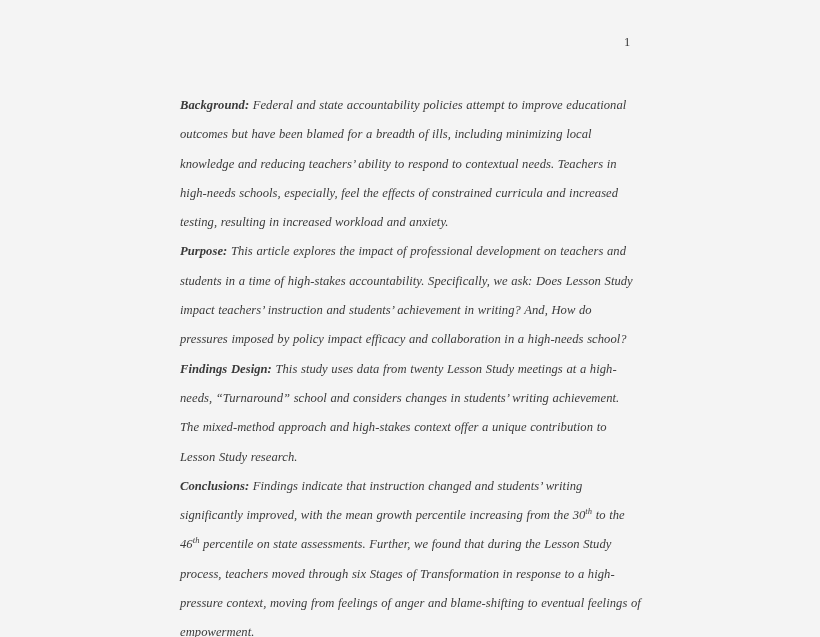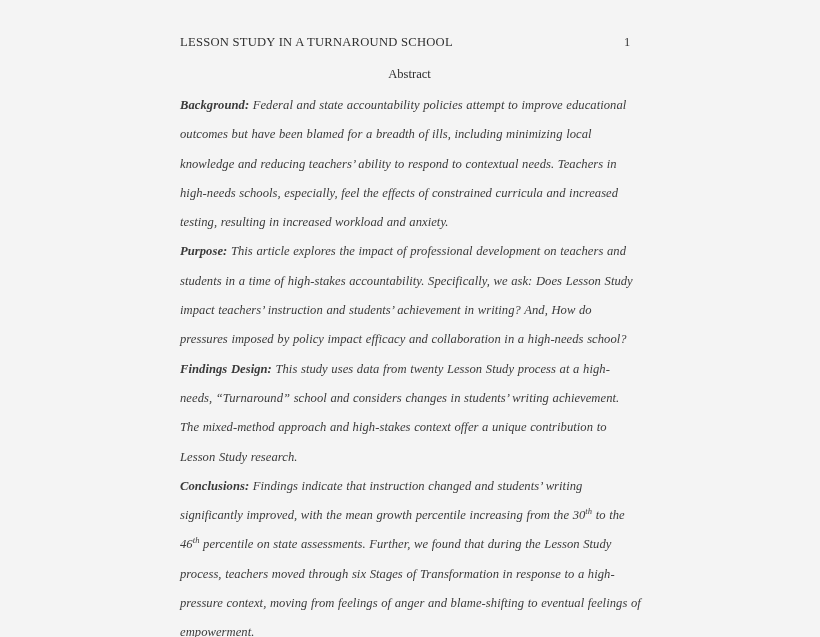--- a/index.html
+++ b/index.html
@@ -83,30 +83,28 @@
     line-height: 0;
     font-style: italic;
     margin-top: 8px;
   }
 </style>
 </head>
 <body>
 
 <div class="page">
 
-  <div class="running-head">LESSON STUDY IN A TURNAROUND SCHOOL</div>
 
   <div class="page-number">1</div>
 
-  <div class="section-heading">Abstract</div>
 
   <div class="body-col">
 
     <p class="para"><span class="label">Background:</span><span> Federal and state accountability policies attempt to improve educational outcomes but have been blamed for a breadth of ills, including minimizing local knowledge and reducing teachers’ ability to respond to contextual needs. Teachers in high-needs schools, especially, feel the effects of constrained curricula and increased testing, resulting in increased workload and anxiety.</span></p>
 
     <p class="para"><span class="label">Purpose:</span><span> This article explores the impact of professional development on teachers and students in a time of high-stakes accountability. Specifically, we ask: Does Lesson Study impact teachers’ instruction and students’ achievement in writing? And, How do pressures imposed by policy impact efficacy and collaboration in a high-needs school?</span></p>
 
-    <p class="para"><span class="label">Findings Design:</span><span> This study uses data from twenty Lesson Study process at a high-needs, “Turnaround” school and considers changes in students’ writing achievement. The mixed-method approach and high-stakes context offer a unique contribution to Lesson Study research.</span></p>
+    <p class="para"><span class="label">Findings Design:</span><span> This study uses data from twenty Lesson Study meetings at a high-needs, “Turnaround” school and considers changes in students’ writing achievement. The mixed-method approach and high-stakes context offer a unique contribution to Lesson Study research.</span></p>
 
     <p class="para"><span class="label">Conclusions:</span><span> Findings indicate that instruction changed and students’ writing significantly improved, with the mean growth percentile increasing from the 30</span><sup>th</sup><span> to the 46</span><sup>th</sup><span> percentile on state assessments. Further, we found that during the Lesson Study process, teachers moved through six Stages of Transformation in response to a high-pressure context, moving from feelings of anger and blame-shifting to eventual feelings of empowerment.</span></p>
 
   </div>
 </div>
 
 </body></html>

